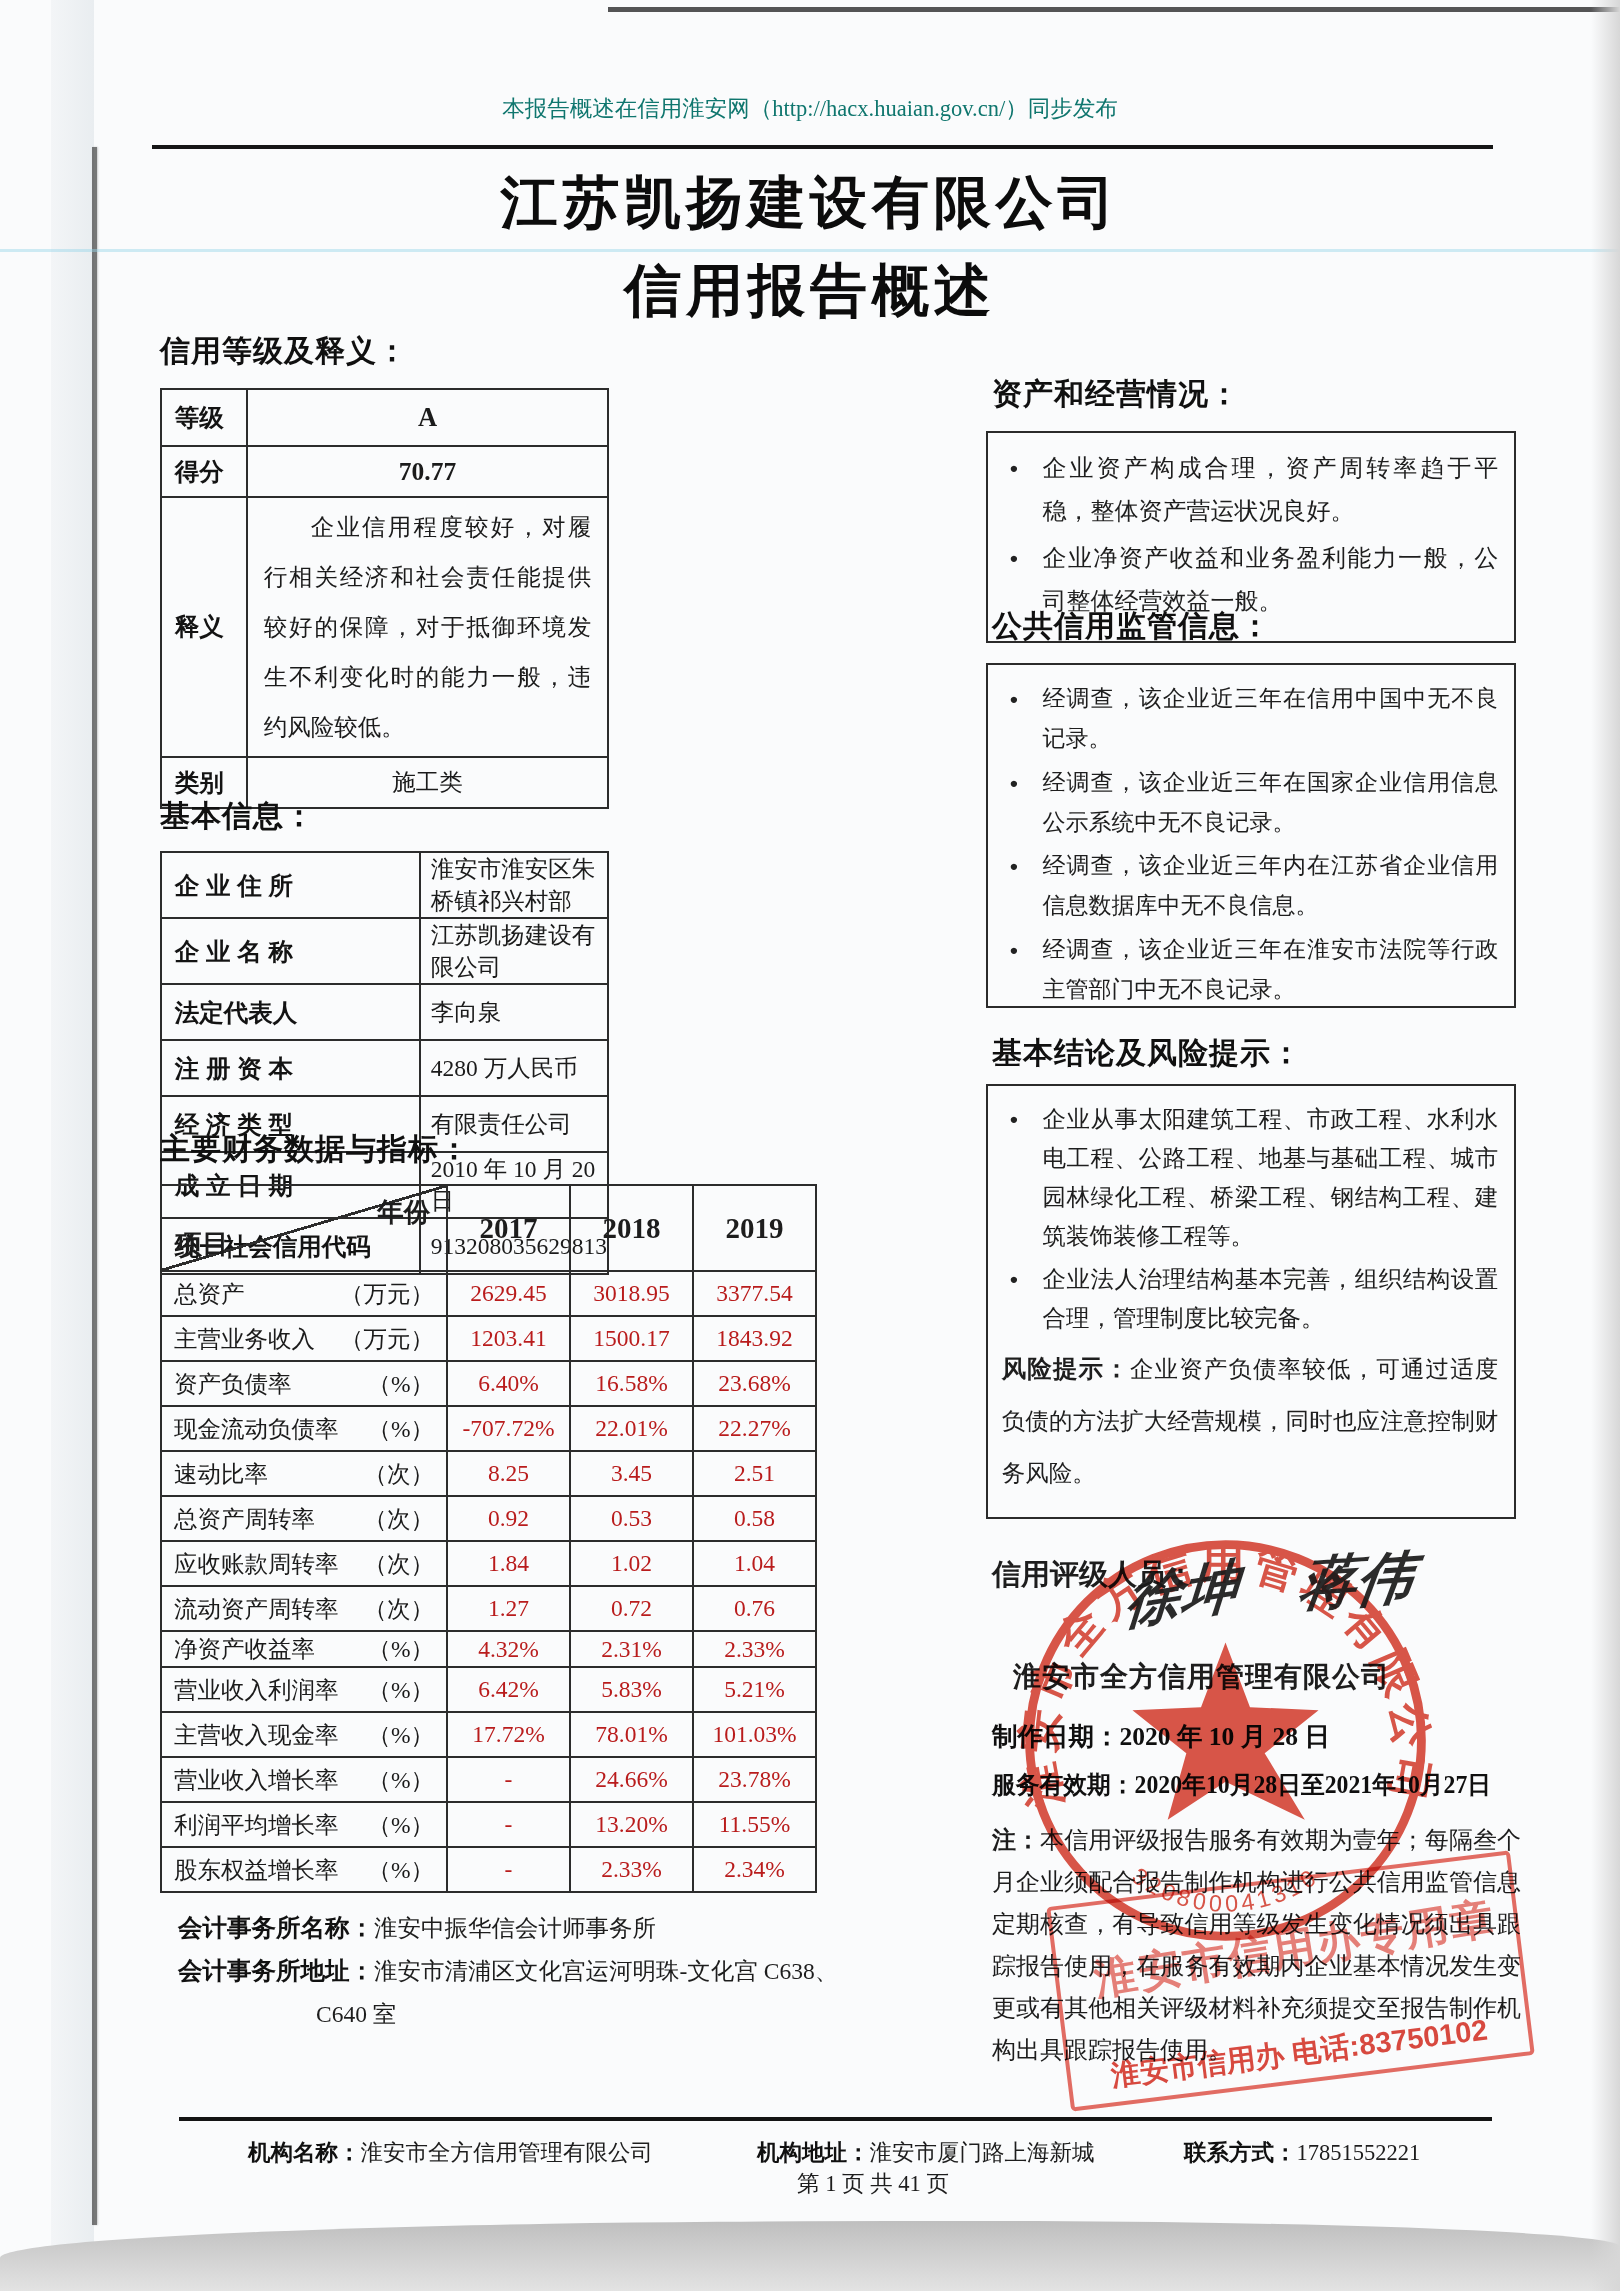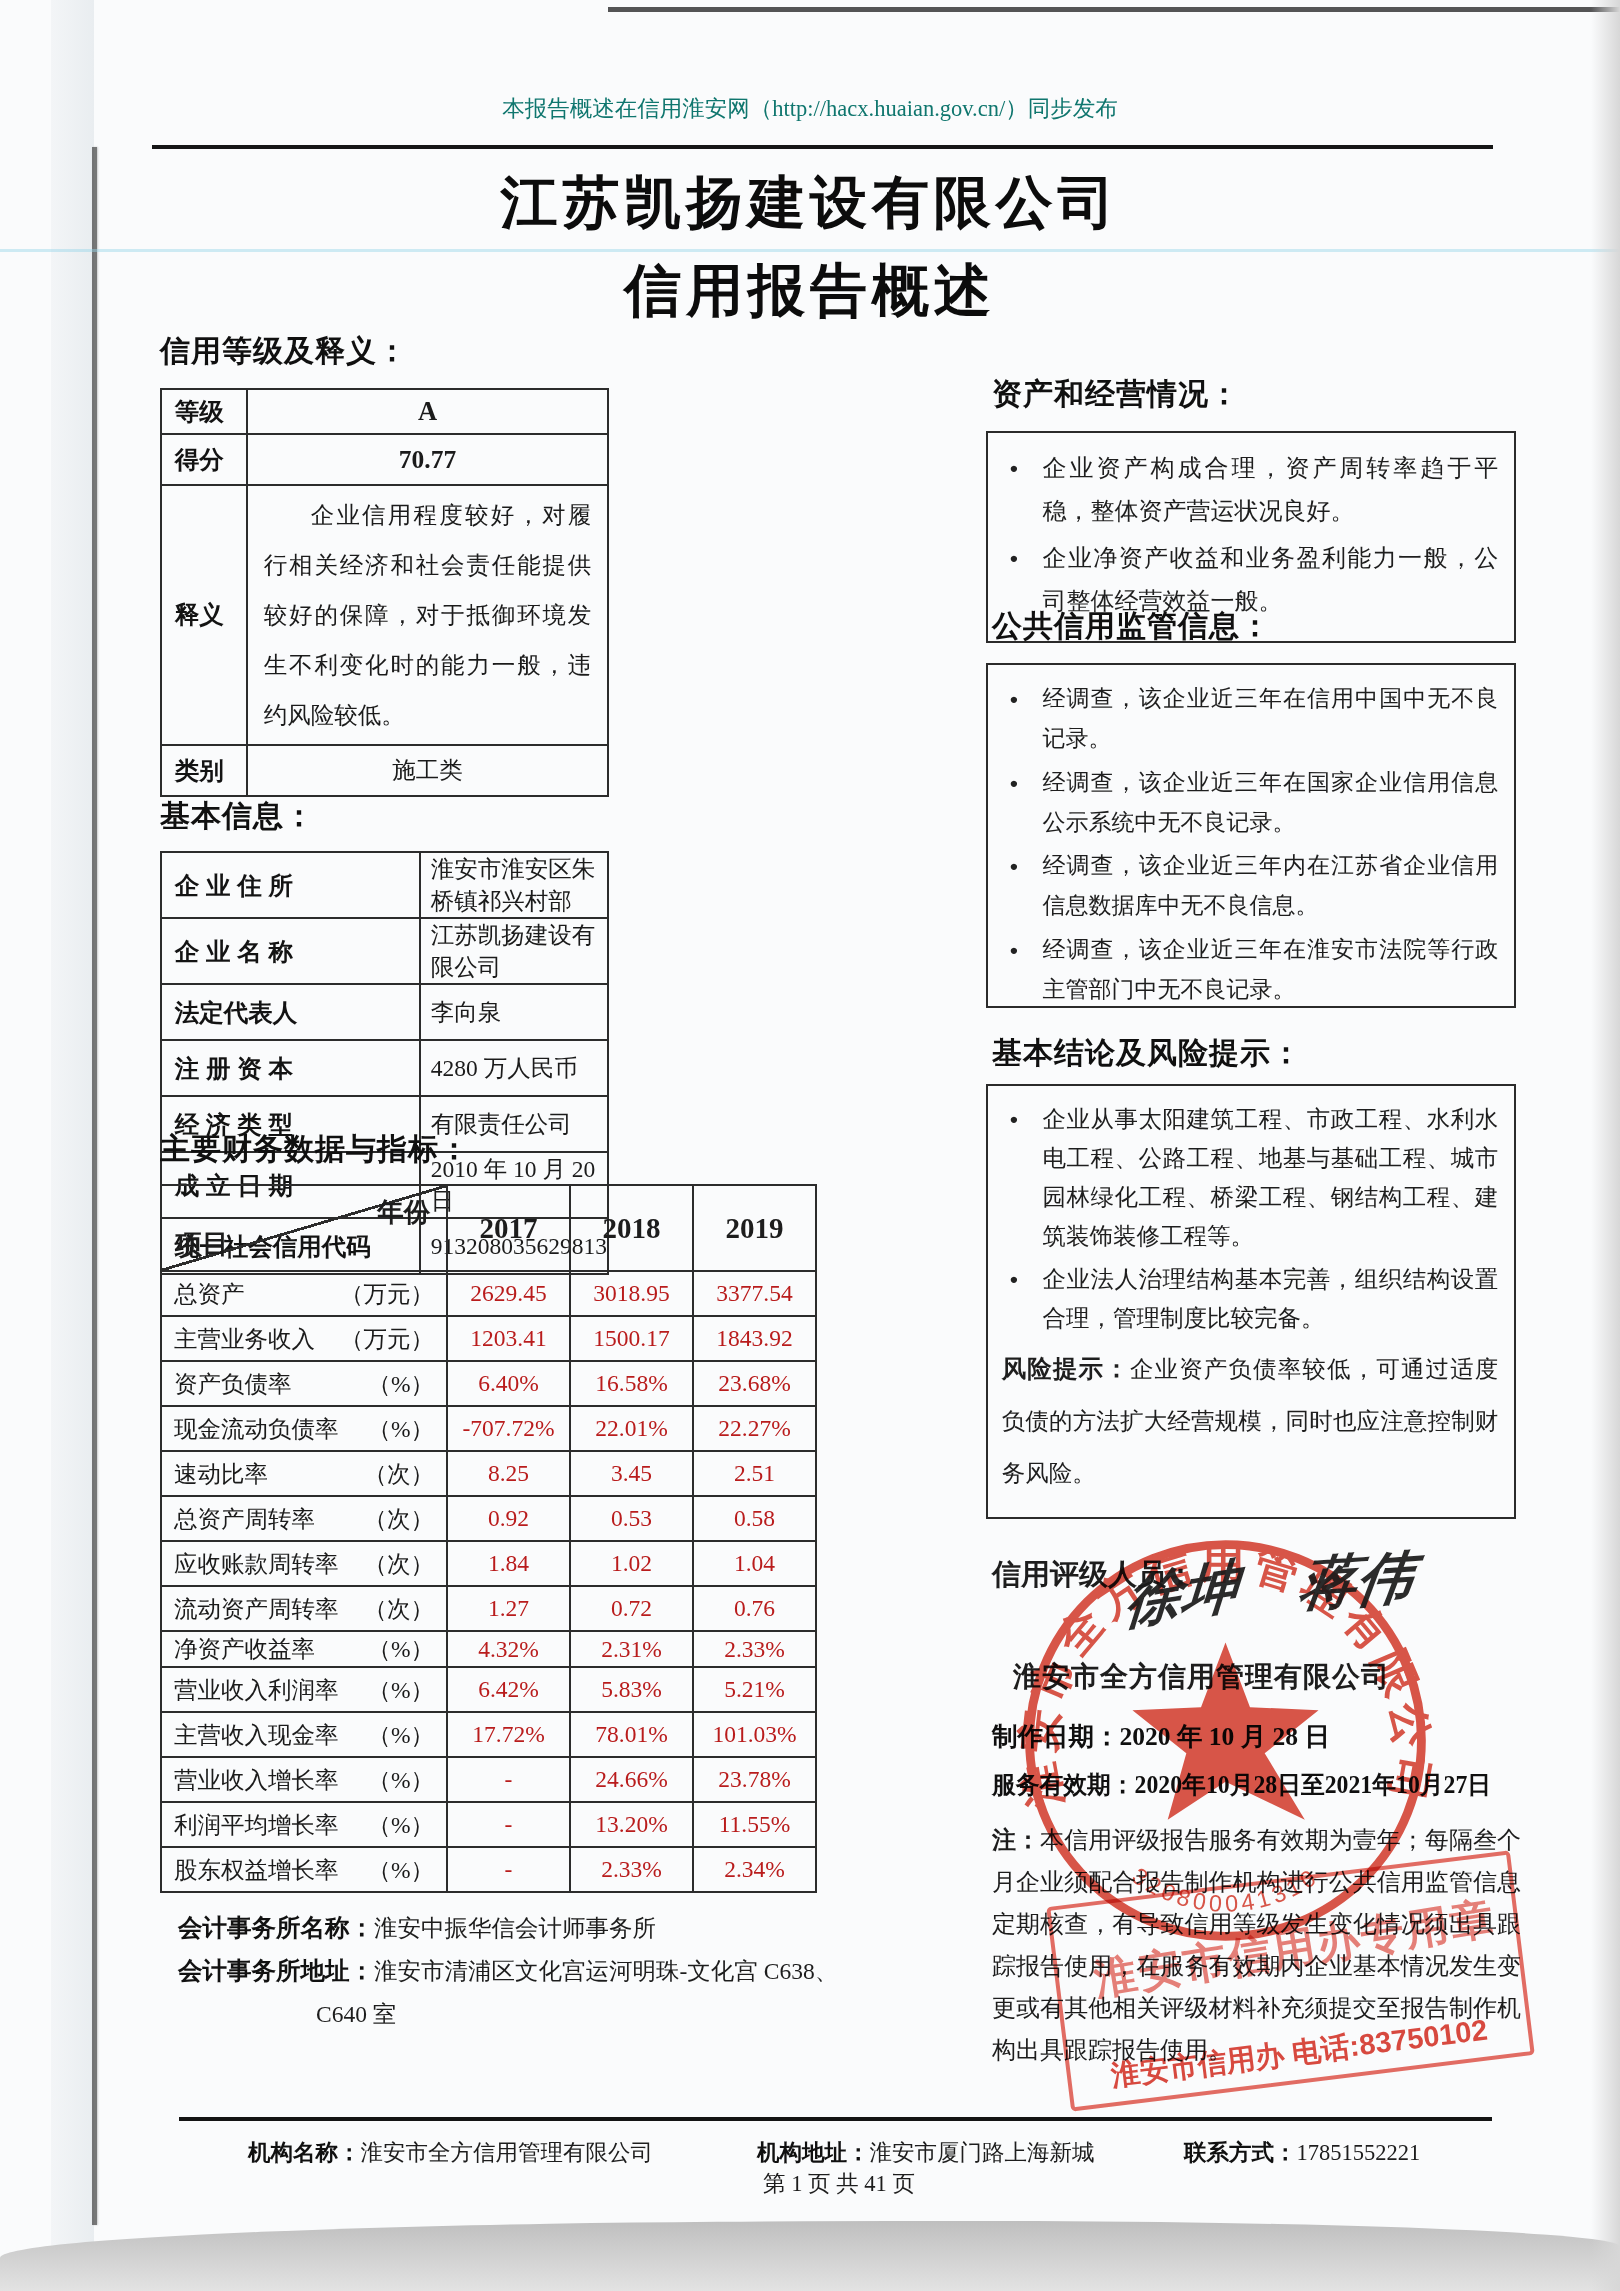--- a/index.html
+++ b/index.html
@@ -87,21 +87,21 @@
     font-family:"Liberation Sans","DejaVu Sans",sans-serif;font-weight:bold;font-size:43px;letter-spacing:2px;
     color:rgba(219,52,38,.62);white-space:nowrap;transform:rotate(-2deg);}
   .rect-stamp .phone{position:absolute;left:0;bottom:5.9px;width:100%;text-align:center;
     font-family:"Liberation Sans","DejaVu Sans",sans-serif;font-weight:bold;font-size:29px;
     color:rgba(214,42,30,.85);white-space:nowrap;}
 
   
   .foot-rule{background:#141414;height:3.9px;}
   .foot-item{white-space:nowrap;font-size:22.5px;}
   .foot-item .fl{font-family:"Liberation Sans","DejaVu Sans",sans-serif;font-weight:bold;color:#101010;}
-  .page-info{font-size:22.5px;white-space:nowrap;}
+  .page-info{font-size:22.5px;white-space:nowrap;margin-left:34px;}
 </style>
 </head>
 <body>
 
 <div class="paper"></div>
 <div class="edge-left-band abs"></div>
 <div class="edge-left-line abs"></div>
 <div class="edge-top-line abs"></div>
 <div class="scan-cyan-line abs"></div>
 
@@ -112,21 +112,21 @@
 <div class="abs title" style="left:810px;top:233px;margin-top:20px;">信用报告概述</div>
 
 <div class="abs h1" style="left:160px;top:331px;">信用等级及释义：</div>
 
 <table class="tbl" style="left:160px;top:388px;width:447px;">
   <colgroup>
       <col style="width:86px">
       <col style="width:361px">
     </colgroup>
   <tbody>
-      <tr style="height:45px">
+      <tr style="height:57px">
     <td class="lbl">等级</td>
     <td class="val c b" style="font-size:26.5px">A</td>
   </tr>
   <tr style="height:51px">
     <td class="lbl">得分</td>
     <td class="val c b" style="font-size:25.5px">70.77</td>
   </tr>
   <tr style="height:161px">
     <td class="lbl">释义</td>
     <td class="val meaning-cell">企业信用程度较好，对履行相关经济和社会责任能提供较好的保障，对于抵御环境发生不利变化时的能力一般，违约风险较低。</td>

